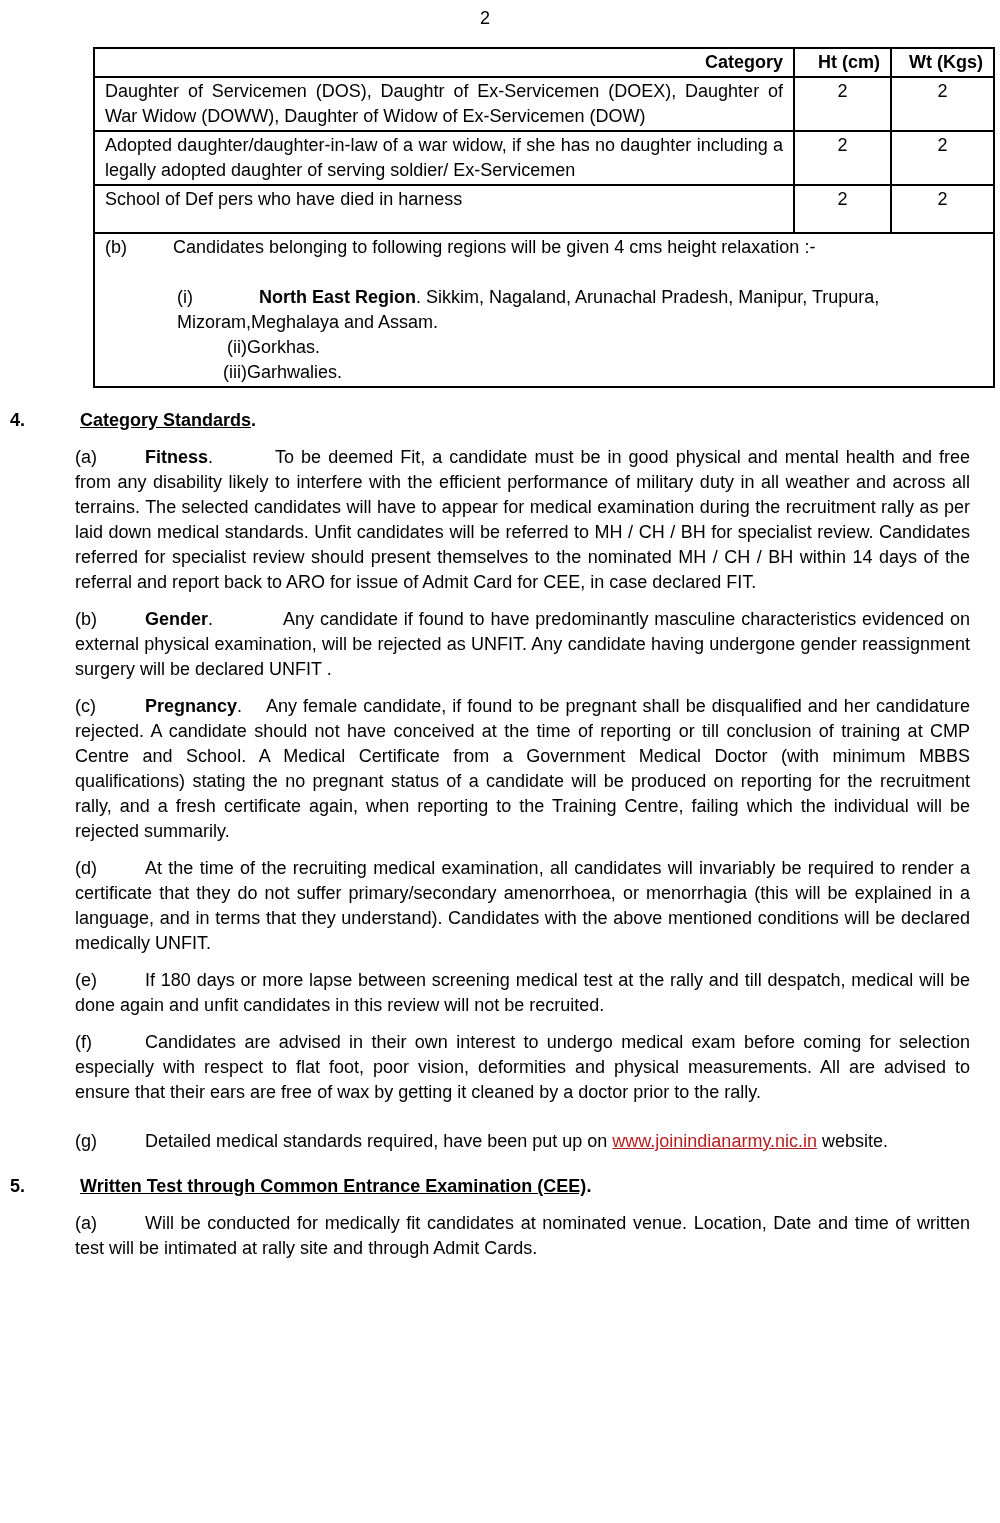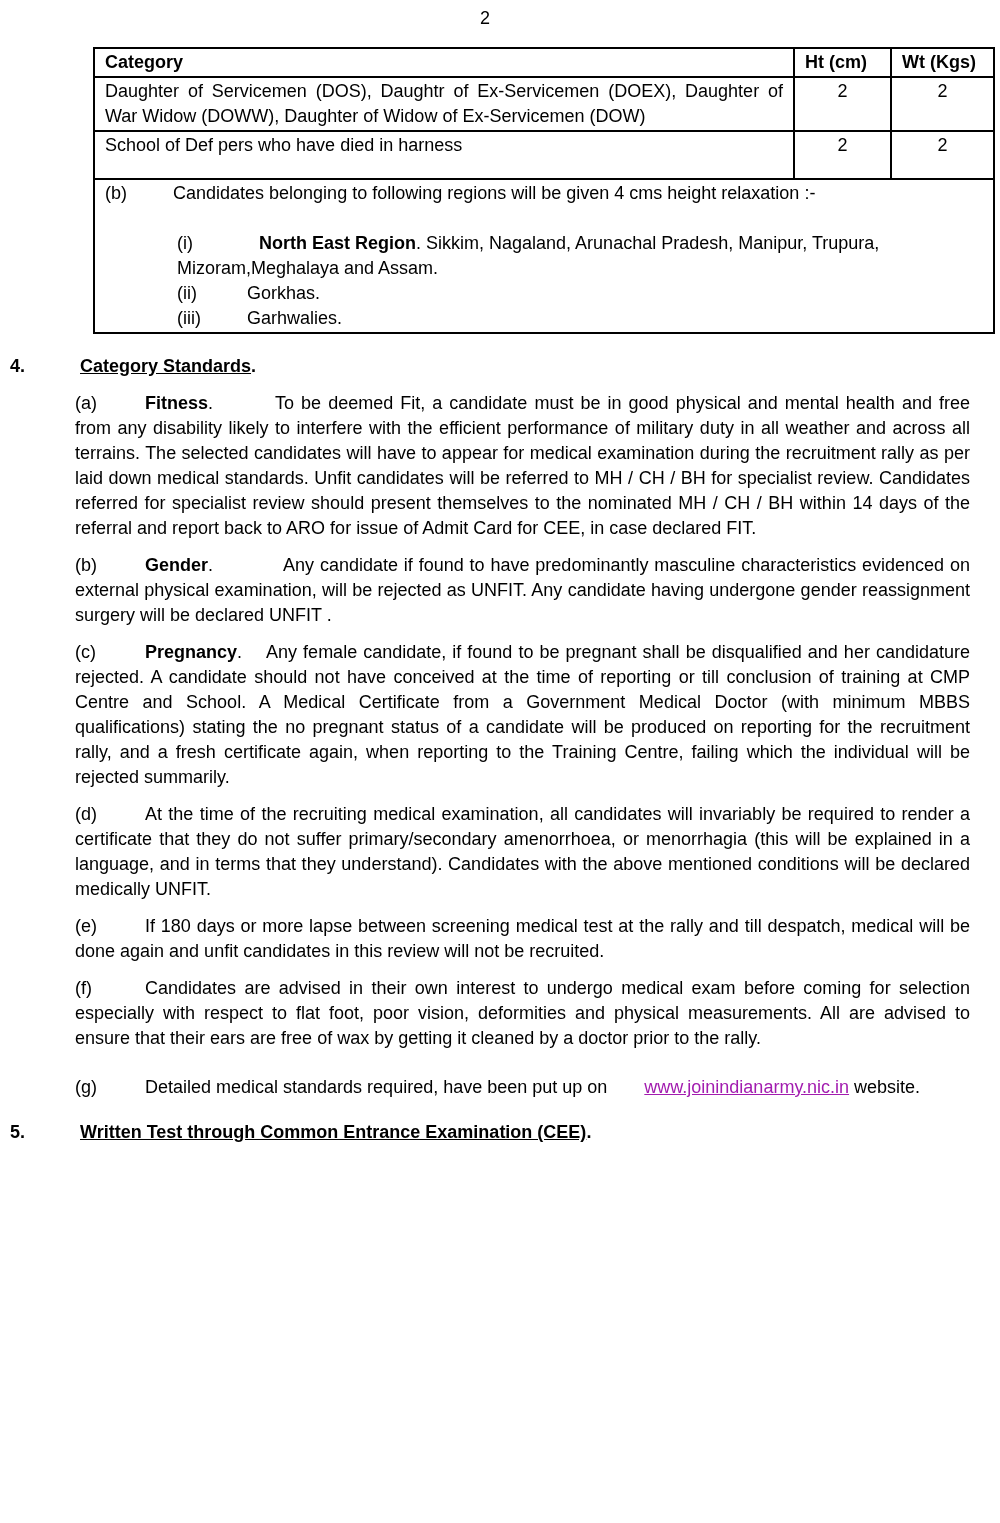--- a/index.html
+++ b/index.html
@@ -13,41 +13,41 @@
   .pagenum{width:960px;text-align:center;margin-bottom:16px;}
   
   table.cat{
     border-collapse:collapse;margin-left:88px;width:900px;
     table-layout:fixed;
   }
   table.cat td,table.cat th{
     border:2px solid #000;vertical-align:top;
     padding:1px 10px;font-size:18px;line-height:25px;
   }
-  th.cat-h{font-weight:bold;text-align:left;padding:5px 4px 12px;border-radius:14px;}
+  th.cat-h{font-weight:bold;text-align:right;padding:5px 4px 12px;border-radius:14px;}
   col.c-cat{width:700px;} col.c-ht{width:97px;} col.c-wt{width:103px;}
   td.catcell{text-align:justify;}
   td.num{text-align:center;}
   tr.row-widows td{padding-bottom:20px;}
   td.fullnote{padding:2px 10px 3px;}
   .lbl{display:inline-block;width:68px;}
   .sublist{margin-left:72px;margin-top:25px;}
-  .sublbl{display:inline-block;width:70px;}
+  .sublbl{display:inline-block;width:70px;text-align:right;}
   .sublbl-i{display:inline-block;width:82px;}
   .lead{font-weight:bold;}
   
   .sec-head{margin:20px 0 0 5px;font-weight:bold;}
   .sec-num{display:inline-block;width:70px;font-weight:bold;}
   .sec-title{font-weight:bold;text-decoration:underline;}
   .para{margin:12px 0 0 70px;width:895px;text-align:justify;}
   .para .plbl{display:inline-block;width:70px;}
   .tab{display:inline-block;}
   .tab-a{width:62px;} .tab-b{width:70px;} .tab-c{width:24px;}
   .para-g{margin-top:24px;}
-  a.doclink{color:#a21caf;text-decoration:underline;cursor:pointer;margin-left:32px;}
+  a.doclink{color:#b91c1c;text-decoration:underline;cursor:pointer;}
   .notepara{text-align:justify;}
 </style>
 </head>
 <body>
 
 <div class="page">
 
   <div class="pagenum">2</div>
 
   <table class="cat">
@@ -57,20 +57,25 @@
         <col class="c-wt">
       </colgroup>
     <tbody>
         <tr>
       <th class="cat-h">Category</th>
       <th class="cat-h">Ht (cm)</th>
       <th class="cat-h">Wt (Kgs)</th>
     </tr>
     <tr>
       <td class="catcell">Daughter of Servicemen (DOS), Daughtr of Ex-Servicemen (DOEX), Daughter of War Widow (DOWW), Daughter of Widow of Ex-Servicemen (DOW)</td>
+      <td class="num">2</td>
+      <td class="num">2</td>
+    </tr>
+    <tr>
+      <td class="catcell">Adopted daughter/daughter-in-law of a war widow, if she has no daughter including a legally adopted daughter of serving soldier/ Ex-Servicemen</td>
       <td class="num">2</td>
       <td class="num">2</td>
     </tr>
     <tr class="row-widows">
       <td class="catcell">School of Def pers who have died in harness</td>
       <td class="num">2</td>
       <td class="num">2</td>
     </tr>
     <tr>
       <td class="fullnote" colspan="3">
@@ -114,15 +119,18 @@
   </div>
 
   <div class="para para-g">
     <span class="plbl">(g)</span><span>Detailed medical standards required, have been put up on </span><a class="doclink">www.joinindianarmy.nic.in</a><span> website.</span>
   </div>
 
   <div class="sec-head">
     <span class="sec-num">5.</span><span class="sec-title">Written Test through Common Entrance Examination (CEE)</span><span>.</span>
   </div>
 
+  <div class="para">
+    <span class="plbl">(a)</span><span>Will be conducted for medically fit candidates at nominated venue. Location, Date and time of written test will be intimated at rally   site and through Admit Cards.</span>
+  </div>
 
 
 </div>
 
 </body></html>

